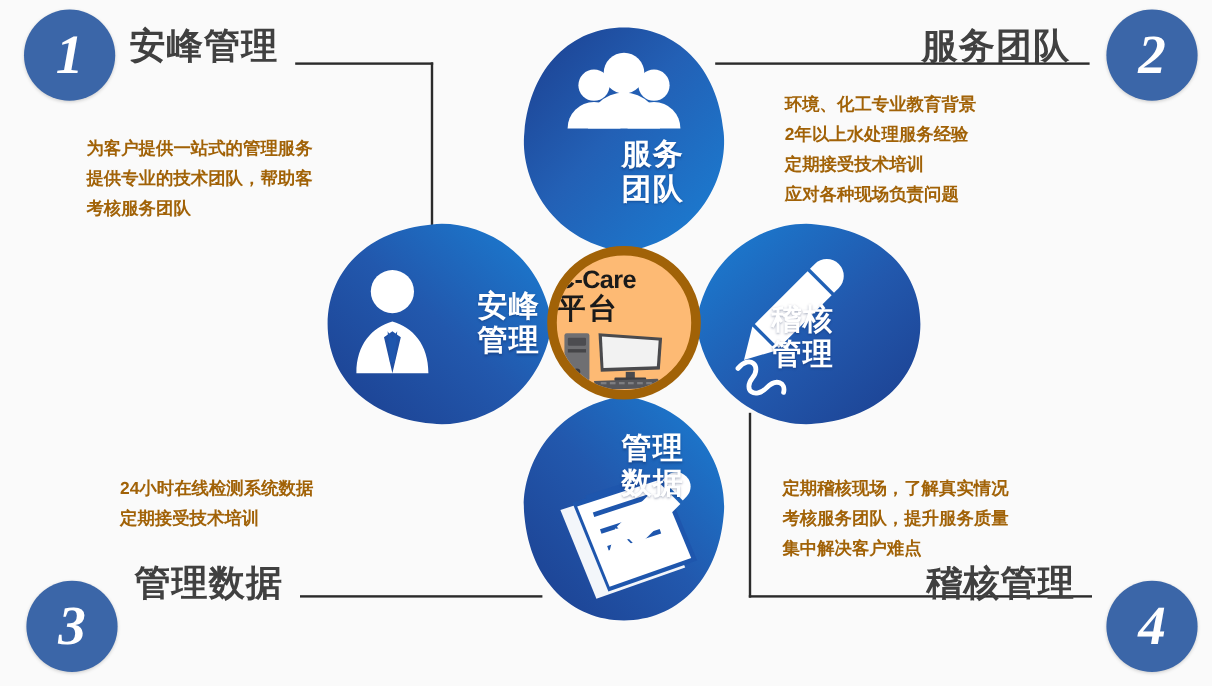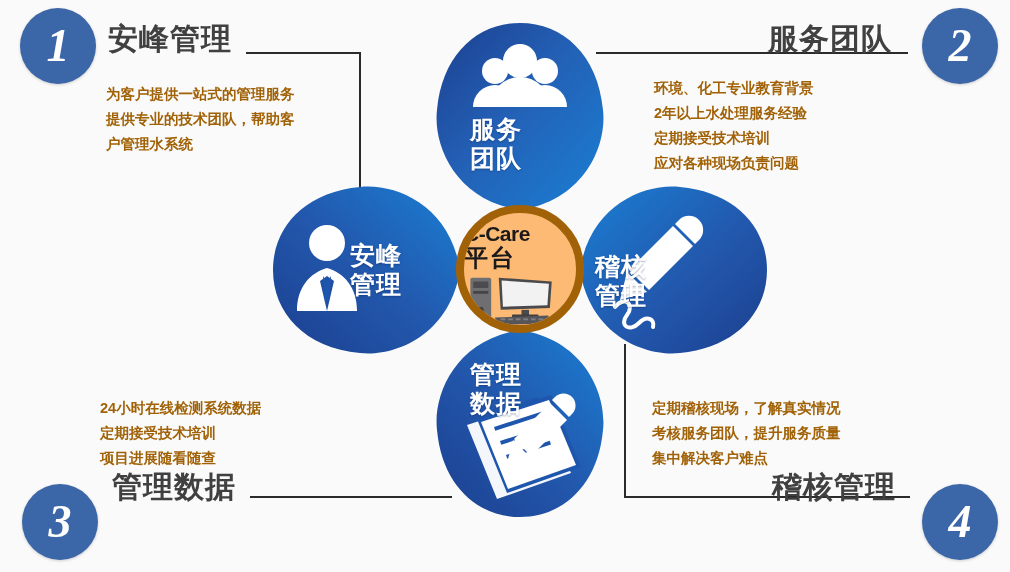--- a/index.html
+++ b/index.html
@@ -37,30 +37,30 @@
   #title1{left:108px;top:24px;}
   #title2{left:768px;top:24px;}
   #title3{left:112px;top:472px;}
   #title4{left:772px;top:472px;}
 
   
   .body-text{
     position:absolute;color:#a16207;font-size:14.5px;line-height:25px;
     white-space:nowrap;font-weight:bold;
   }
-  #text1{left:72px;top:82px;margin-left:34px;}
+  #text1{left:72px;top:112px;}
   #text2{left:654px;top:76px;}
   #text3{left:100px;top:396px;}
   #text4{left:652px;top:396px;}
 
   
   .petal{position:absolute;}
   .petal .label{
     position:absolute;color:#ffffff;font-weight:bold;font-size:25px;
-    line-height:29px;text-align:left;letter-spacing:1px;
+    line-height:29px;text-align:right;letter-spacing:1px;
     text-shadow:0 1px 2px rgba(0,20,70,0.35);
     white-space:pre-line;
   }
 
   
   #hub{
     position:absolute;left:456px;top:205px;width:128px;height:128px;
     border-radius:50%;
     background:#fdba74;
     border:8px solid #a16207;
@@ -210,32 +210,31 @@
   <div class="badge" id="badge4">4</div>
 
   <div class="sec-title" id="title1">安峰管理</div>
   <div class="sec-title" id="title2">服务团队</div>
   <div class="sec-title" id="title3">管理数据</div>
   <div class="sec-title" id="title4">稽核管理</div>
 
   <div class="body-text" id="text1">
       <div>为客户提供一站式的管理服务</div>
       <div>提供专业的技术团队，帮助客</div>
-      <div>户管理水系统</div>
+      <div>考核服务团队</div>
     </div>
   <div class="body-text" id="text2">
       <div>环境、化工专业教育背景</div>
       <div>2年以上水处理服务经验</div>
       <div>定期接受技术培训</div>
       <div>应对各种现场负责问题</div>
     </div>
   <div class="body-text" id="text3">
       <div>24小时在线检测系统数据</div>
       <div>定期接受技术培训</div>
-      <div>项目进展随看随查</div>
     </div>
   <div class="body-text" id="text4">
       <div>定期稽核现场，了解真实情况</div>
       <div>考核服务团队，提升服务质量</div>
       <div>集中解决客户难点</div>
     </div>
 
 </div>
 
 </body></html>

